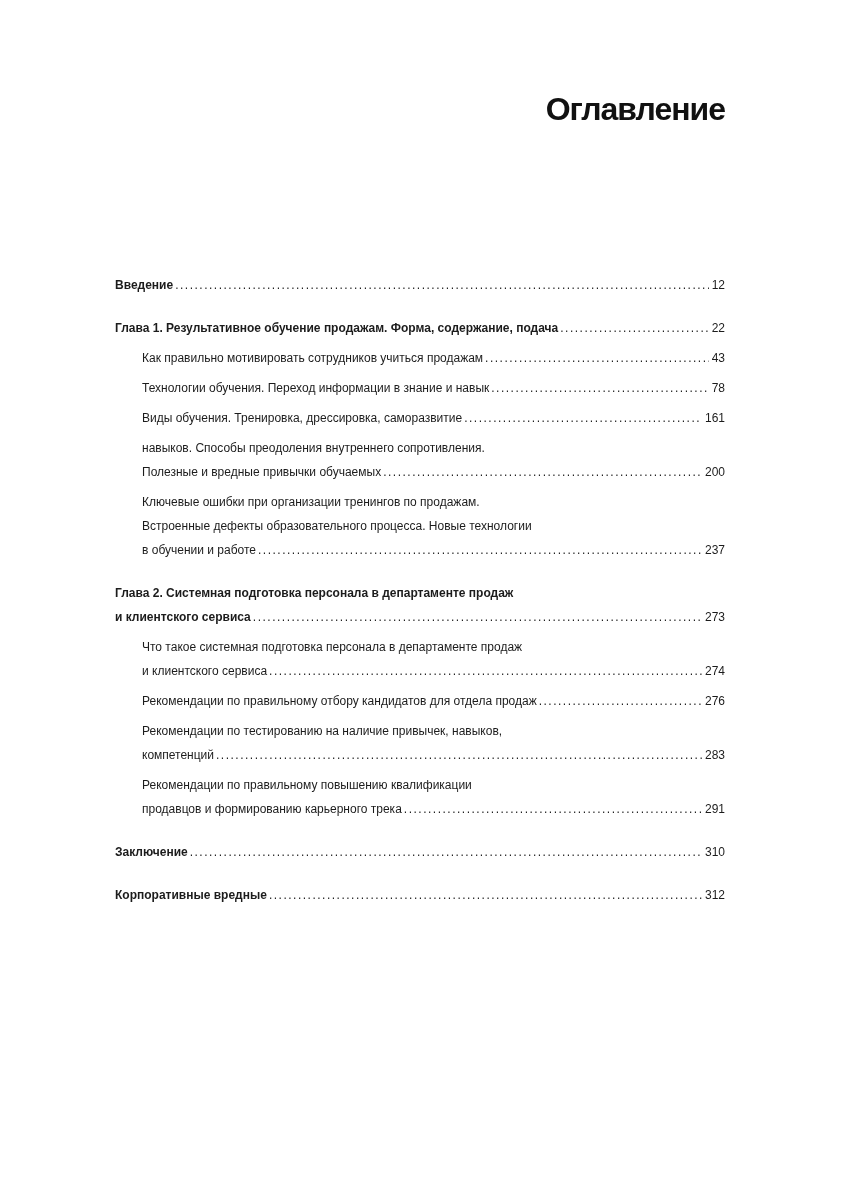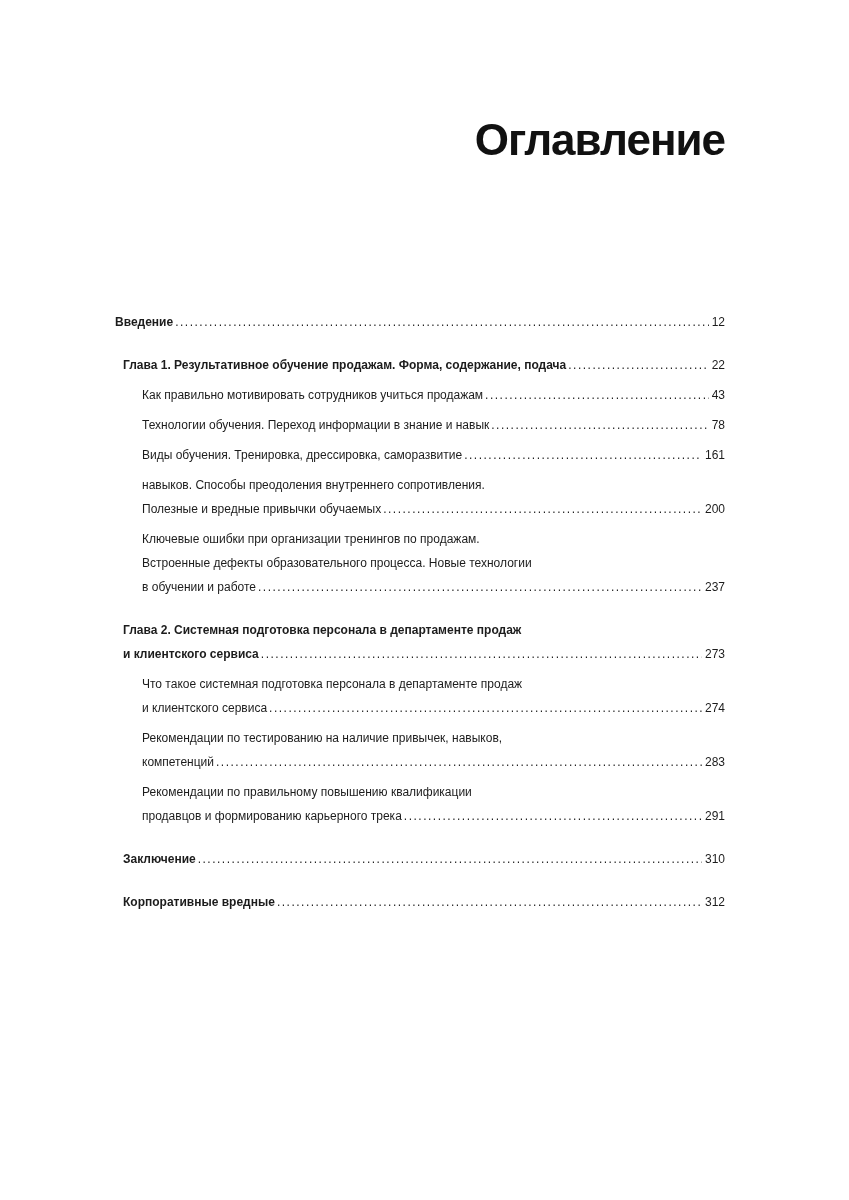--- a/index.html
+++ b/index.html
@@ -14,39 +14,38 @@
     margin: 0 auto;
     background: #ffffff;
     overflow: hidden;
     font-family: "Liberation Sans", sans-serif;
     color: #1c1c1c;
     box-sizing: border-box;
     padding: 0 124px 0 115px;
   }
   .title {
     margin: 0;
-    padding-top: 116px;
+    padding-top: 92px;
     text-align: right;
-    font-size: 44px;
+    font-size: 32px;
     font-weight: bold;
     letter-spacing: -1px;
     color: #111111;
     line-height: 1.1;
   }
   .toc {
     margin-top: 146px;
     font-size: 12px;
     line-height: 24px;
   }
   .entry {
     margin-bottom: 6px;
   }
   .entry.group-start {
     margin-top: 19px;
-    margin-left: 8px;
   }
   .entry.indent {
     padding-left: 27px;
   }
   .entry .line {
     white-space: nowrap;
   }
   .entry.bold .line,
   .entry.bold .txt {
     font-weight: bold;
@@ -148,20 +147,27 @@
       </div>
       <div class="entry indent">
         <div class="line">Что такое системная подготовка персонала в департаменте продаж</div>
         <div class="last-line">
           <span class="txt">и клиентского сервиса</span>
           <span class="leader"></span>
           <span class="pg">274</span>
         </div>
       </div>
       <div class="entry indent">
+        <div class="last-line">
+          <span class="txt">Рекомендации по правильному отбору кандидатов для отдела продаж</span>
+          <span class="leader"></span>
+          <span class="pg">276</span>
+        </div>
+      </div>
+      <div class="entry indent">
         <div class="line">Рекомендации по тестированию на наличие привычек, навыков,</div>
         <div class="last-line">
           <span class="txt">компетенций</span>
           <span class="leader"></span>
           <span class="pg">283</span>
         </div>
       </div>
       <div class="entry indent">
         <div class="line">Рекомендации по правильному повышению квалификации</div>
         <div class="last-line">

